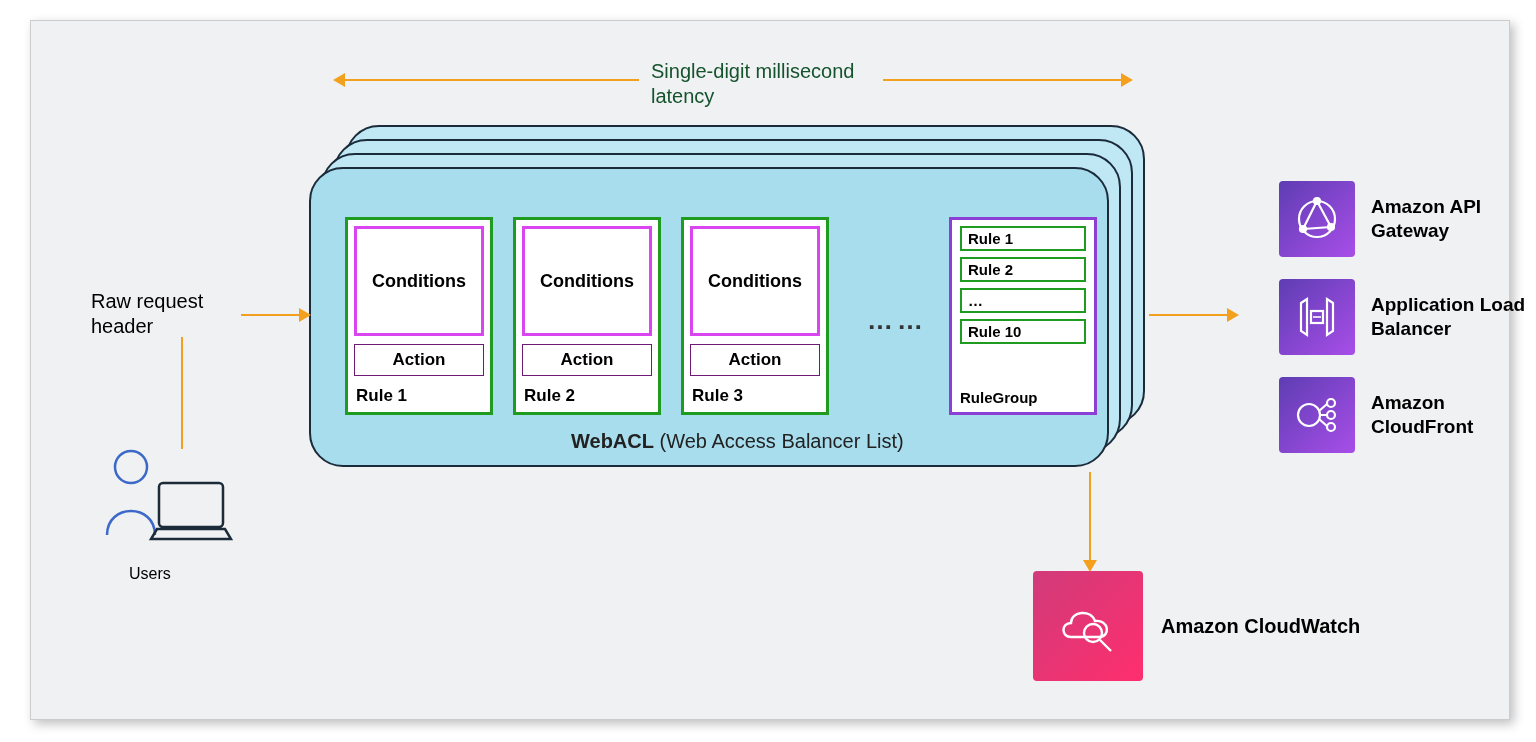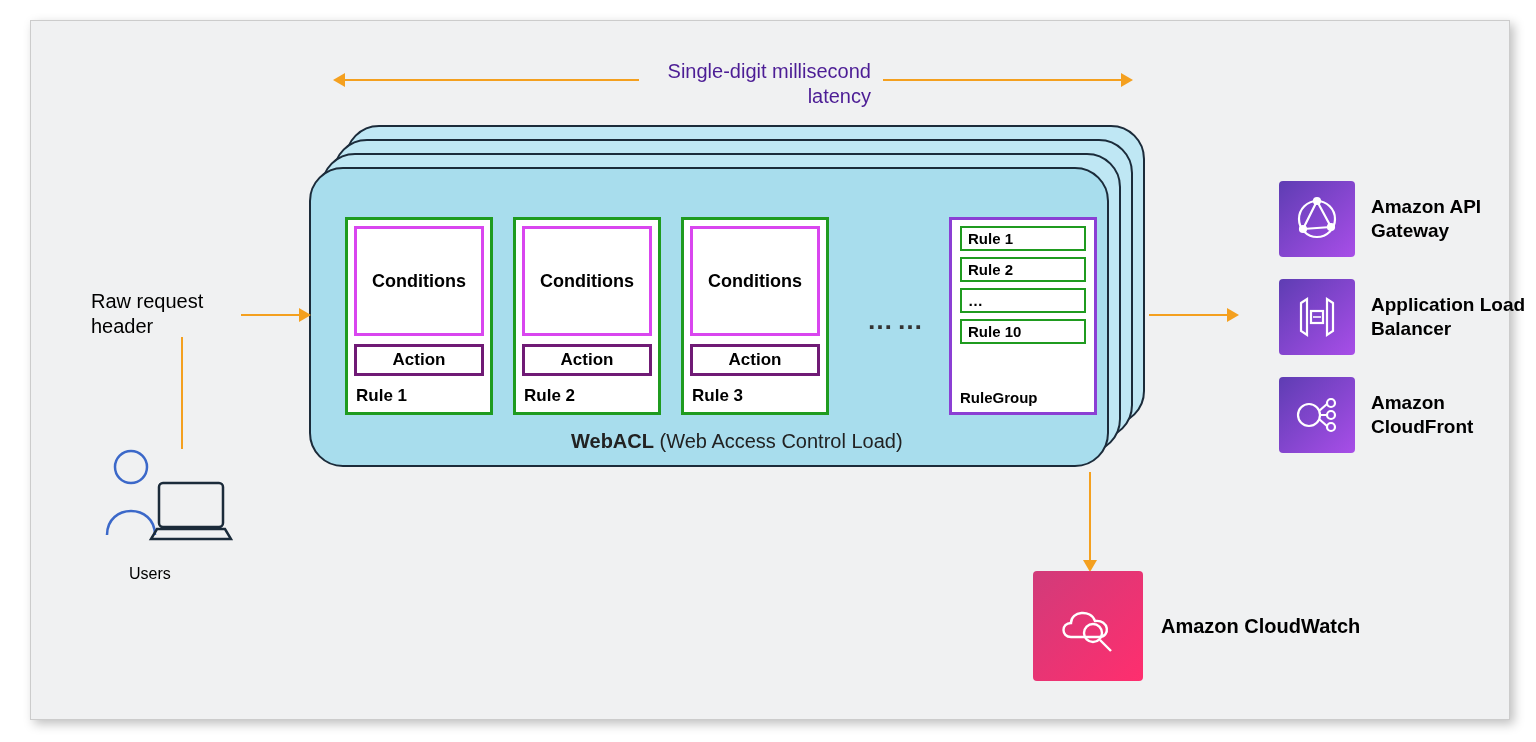--- a/index.html
+++ b/index.html
@@ -14,22 +14,22 @@
     position: absolute;
     left: 30px; top: 20px;
     width: 1480px; height: 700px;
     background: #f0f1f2;
     border: 1px solid #ccc;
     box-shadow: 4px 4px 10px rgba(0,0,0,0.25);
   }
   .latency-label {
     position: absolute;
     left: 620px; top: 38px;
-    font-size: 20px; color: #4c1d95;
-    text-align: right; width: 220px; line-height: 1.25;
+    font-size: 20px; color: #14532d;
+    text-align: left; width: 220px; line-height: 1.25;
   }
   .latency-arrow-left, .latency-arrow-right {
     position: absolute;
     top: 58px;
     height: 2px; background: #f4a01f;
   }
   .latency-arrow-left { left: 312px; width: 296px; }
   .latency-arrow-right { left: 852px; width: 240px; }
   .arrowhead-l::before, .arrowhead-r::after {
     content: ""; position: absolute; width: 0; height: 0;
@@ -66,21 +66,21 @@
     padding: 6px;
     position: relative;
   }
   .cond {
     border: 3px solid #d946ef;
     height: 110px;
     display: flex; align-items: center; justify-content: center;
     font-weight: 600; font-size: 18px;
   }
   .act {
-    border: 3px solid #701a75;
+    border: 1px solid #701a75;
     margin-top: 8px;
     height: 32px;
     display:flex; align-items:center; justify-content:center;
     font-weight: 600; font-size: 17px;
   }
   .rule-label {
     position:absolute; left:8px; bottom:6px;
     font-weight:600; font-size:17px;
   }
   .dots {
@@ -200,21 +200,21 @@
 
       <div class="rulegroup">
         <div class="rg-item">Rule 1</div>
         <div class="rg-item">Rule 2</div>
         <div class="rg-item">…</div>
         <div class="rg-item">Rule 10</div>
         <div class="rg-label">RuleGroup</div>
       </div>
 
       <div class="webacl-label">
-        <b>WebACL</b><span> (Web Access Control Load)</span>
+        <b>WebACL</b><span> (Web Access Balancer List)</span>
       </div>
 
     </div>
   </div>
 
   <div class="req-label">Raw request header</div>
   <div class="arrow-req arrowhead-r"></div>
   <div class="user-line"></div>
   <div class="user-icon">
     <svg width="140" height="110" viewBox="0 0 140 110">

